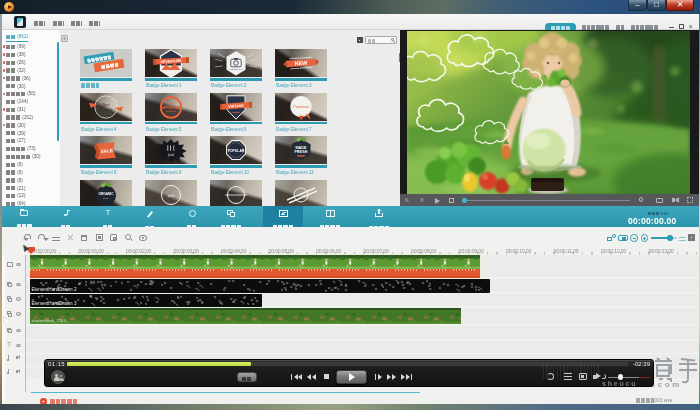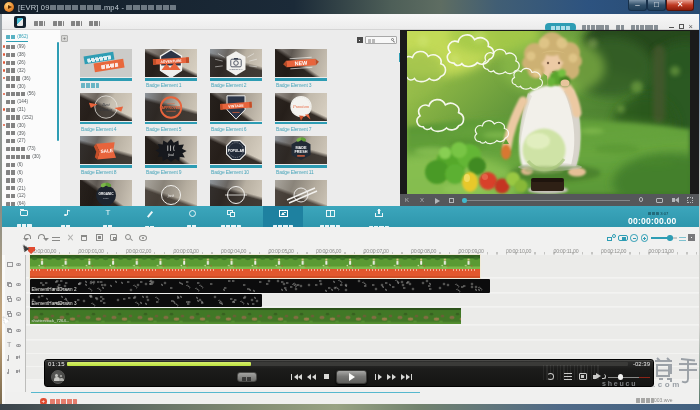--- a/index.html
+++ b/index.html
@@ -41,21 +41,20 @@
 background:linear-gradient(#323231,#1c1c1b 35%,#141413);border-radius:3px;border:1px solid #010101;box-shadow:inset 0 1px 0 #4a4a48}
 #bstrip{position:absolute;left:0;top:404px;width:700px;height:6px;
 background:linear-gradient(90deg,#3a444c 0%,#5e6a62 18%,#879176 38%,#99a384 48%,#71826e 60%,#506a88 80%,#42617f 100%)}
 #bborderL{position:absolute;left:0;top:14px;width:1.5px;height:390px;background:linear-gradient(#9aa2a8,#8a8e86 50%,#c9a87c 80%,#7a6a4e)}
 #bborderR{position:absolute;left:698.5px;top:14px;width:1.5px;height:390px;background:linear-gradient(#3f6da0,#c8ccc8 40%,#d4d4d0 80%,#5a7a6a)}
 </style></head>
 <body>
 
 <div id="title">
 <div id="oicon"></div>
-<div class="txt">[EVR] 09<span class="zh" style="width:52px;height:5.4px;color:#b4bec6;--c:6.2px;--p:7.4px;opacity:.55;"></span>.mp4 - <span class="zh" style="width:50px;height:5.4px;color:#b4bec6;--c:6.2px;--p:7.4px;opacity:.55;"></span></div>
 <div class="wbtn" style="left:628px;width:19px;background:linear-gradient(#7e95aa,#32506a 50%,#203e58)">–</div>
 <div class="wbtn" style="left:647px;width:19px;background:linear-gradient(#7e95aa,#32506a 50%,#203e58)">□</div>
 <div class="wbtn" style="left:666px;width:28px;background:linear-gradient(#e8a394,#bf3a22 50%,#8e1d0b);border-color:#5a1408">✕</div>
 </div>
 <div id="menu">
 <div id="applogo"></div>
 <span class="zh" style="width:10.5px;height:5px;color:#3a3a3a;position:absolute;left:34px;top:6.5px;opacity:.6;"></span>
 <span class="zh" style="width:10.5px;height:5px;color:#3a3a3a;position:absolute;left:53px;top:6.5px;opacity:.6;"></span>
 <span class="zh" style="width:10.5px;height:5px;color:#3a3a3a;position:absolute;left:71px;top:6.5px;opacity:.6;"></span>
 <span class="zh" style="width:10.5px;height:5px;color:#3a3a3a;position:absolute;left:89px;top:6.5px;opacity:.6;"></span>

